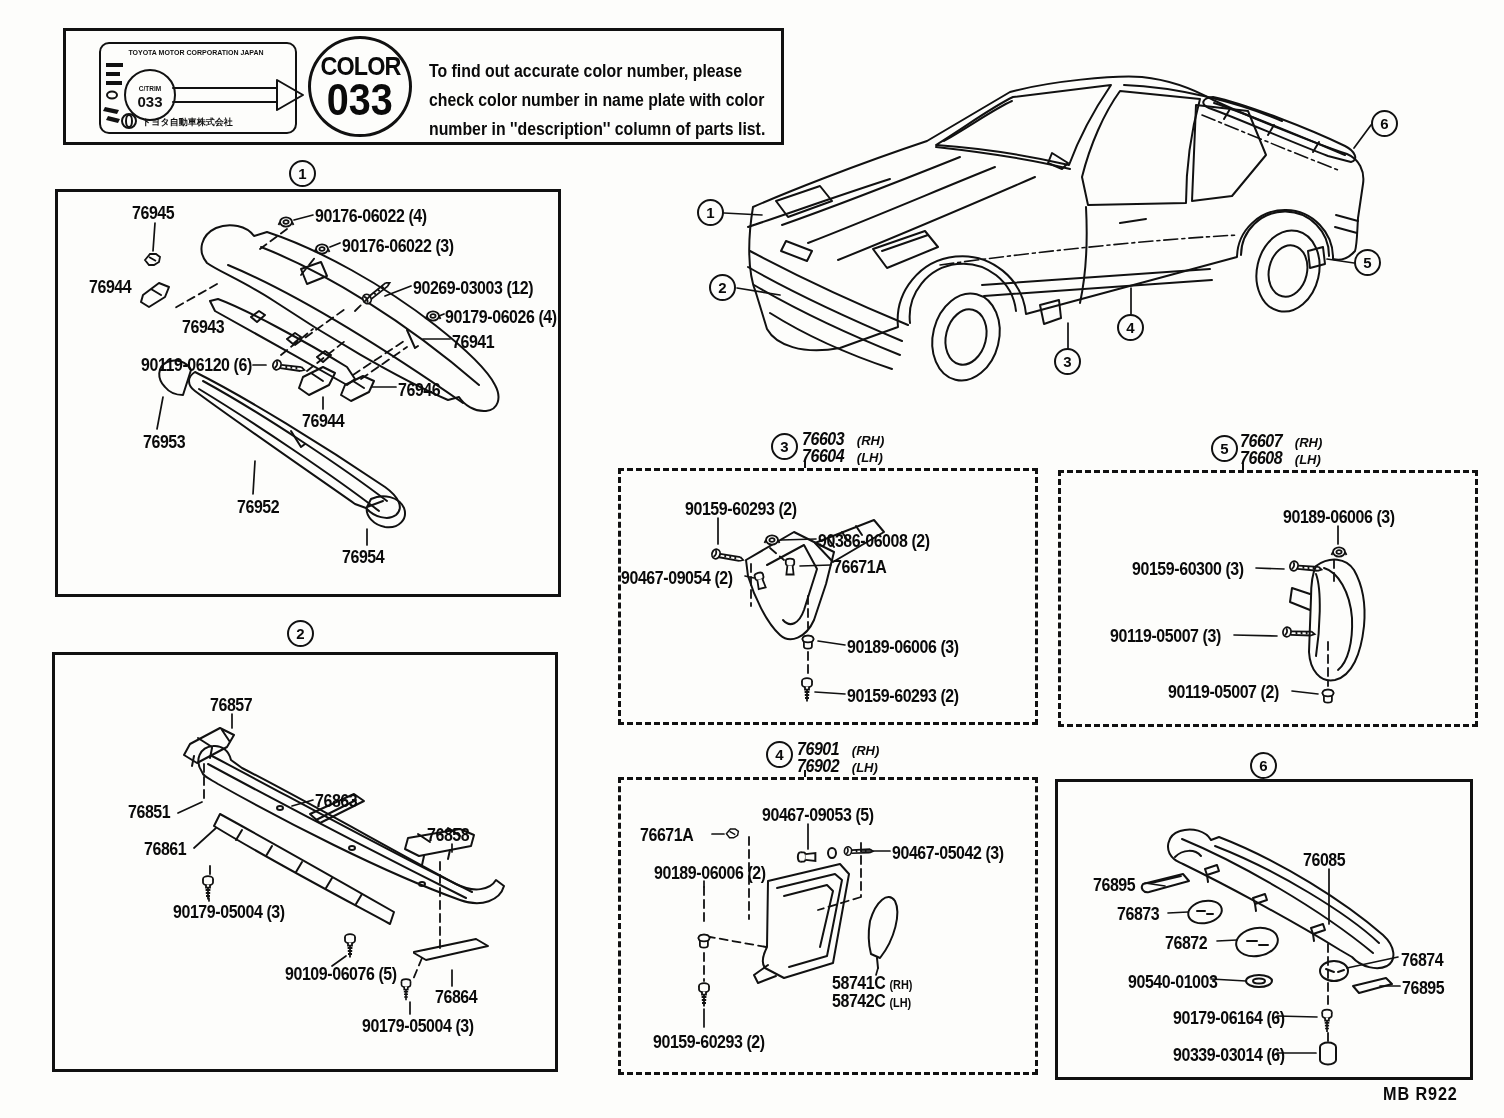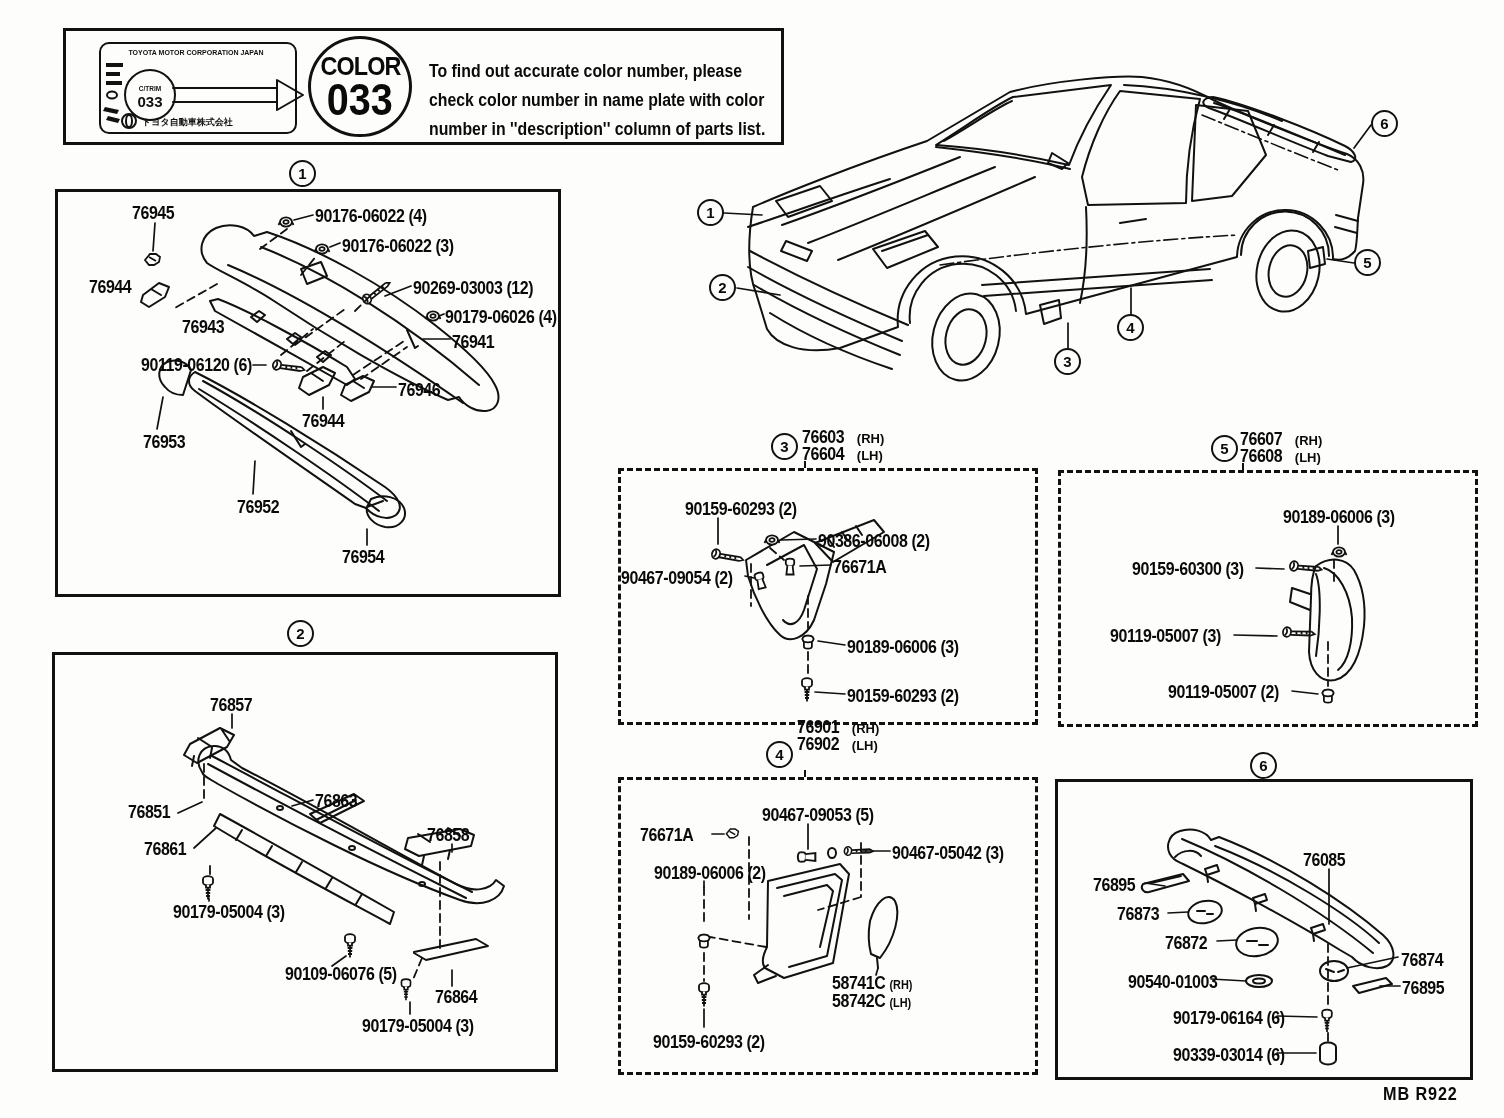--- a/index.html
+++ b/index.html
@@ -6,21 +6,21 @@
   .page{position:relative;width:1504px;height:1118px;background:#fdfdfb;overflow:hidden;
         font-family:"Liberation Sans",sans-serif;color:#0a0a0a;}
   .pbox{position:absolute;border:3px solid #111;box-sizing:border-box;background:transparent;}
   .pbox.dashed{border:3px dashed #111;}
   .co{position:absolute;width:27px;height:27px;border:2.5px solid #111;border-radius:50%;
       box-sizing:border-box;background:#fdfdfb;display:flex;align-items:center;justify-content:center;
       font-size:15px;font-weight:700;z-index:6;}
   .plabel{position:absolute;font-size:19px;font-weight:700;letter-spacing:-.5px;white-space:nowrap;
           transform:scaleX(.84);transform-origin:0 0;z-index:5;line-height:1;}
   .sfx{font-size:13px;font-weight:700;letter-spacing:0;}
-  .hdr{position:absolute;z-index:5;line-height:19px;}
+  .hdr{position:absolute;z-index:5;line-height:24px;font-style:italic;}
   .hdr .row{height:17px;}
   .hnum{font-size:19px;font-weight:700;letter-spacing:-.5px;display:inline-block;transform:scaleX(.84);transform-origin:0 50%;}
   .tick{position:absolute;width:2px;background:#111;z-index:4;}
   .art{position:absolute;z-index:2;}
   .art path,.art ellipse,.art circle,.art rect,.art line,.art polyline{
       stroke:#111;fill:none;stroke-width:2;stroke-linecap:round;stroke-linejoin:round;}
   .art .ld{stroke-width:1.7;}
   .art .dsh{stroke-dasharray:8 5;stroke-width:1.8;}
   .art .chn{stroke-dasharray:14 4 3 4;stroke-width:1.6;}
   .art .fil{fill:#111;stroke:none;}
@@ -312,21 +312,21 @@
     <use href="#f-grom" transform="translate(270,224)"></use>
     <path class="dsh" d="M276,90 V116 M270,172 V216"></path>
     <path class="ld" d="M280,56 V74 M198,98 L226,99 M176,165 L219,166 M234,221 L260,224"></path>
   </svg>
   <div class="plabel" style="left:1283px;top:507px">90189-06006 (3)</div>
   <div class="plabel" style="left:1132px;top:559px">90159-60300 (3)</div>
   <div class="plabel" style="left:1110px;top:626px">90119-05007 (3)</div>
   <div class="plabel" style="left:1168px;top:682px">90119-05007 (2)</div>
 
   <div class="co" style="left:766px;top:741px">4</div>
-  <div class="hdr" style="left:797px;top:717px">
+  <div class="hdr" style="left:797px;top:737px">
     <div class="row"><span class="hnum">76901</span> <span class="sfx">(RH)</span></div>
     <div class="row"><span class="hnum">76902</span> <span class="sfx">(LH)</span></div>
   </div>
   <div class="tick" style="left:804px;top:770px;height:7px"></div>
   <div class="pbox dashed" style="left:618px;top:777px;width:420px;height:298px"></div>
   <svg class="art" style="left:618px;top:777px" width="420" height="298" viewBox="0 0 420 298">
     <g>
       <path d="M150,104 L222,87 L231,97 L215,186 L166,201 L147,191 C143,186 145,178 149,170 Z"></path>
       <path d="M159,111 L217,97 L224,103 L209,179 L171,190 M166,119 L209,108 L215,114 L202,170"></path>
       <path d="M150,188 L136,198 140,206 158,199"></path>

